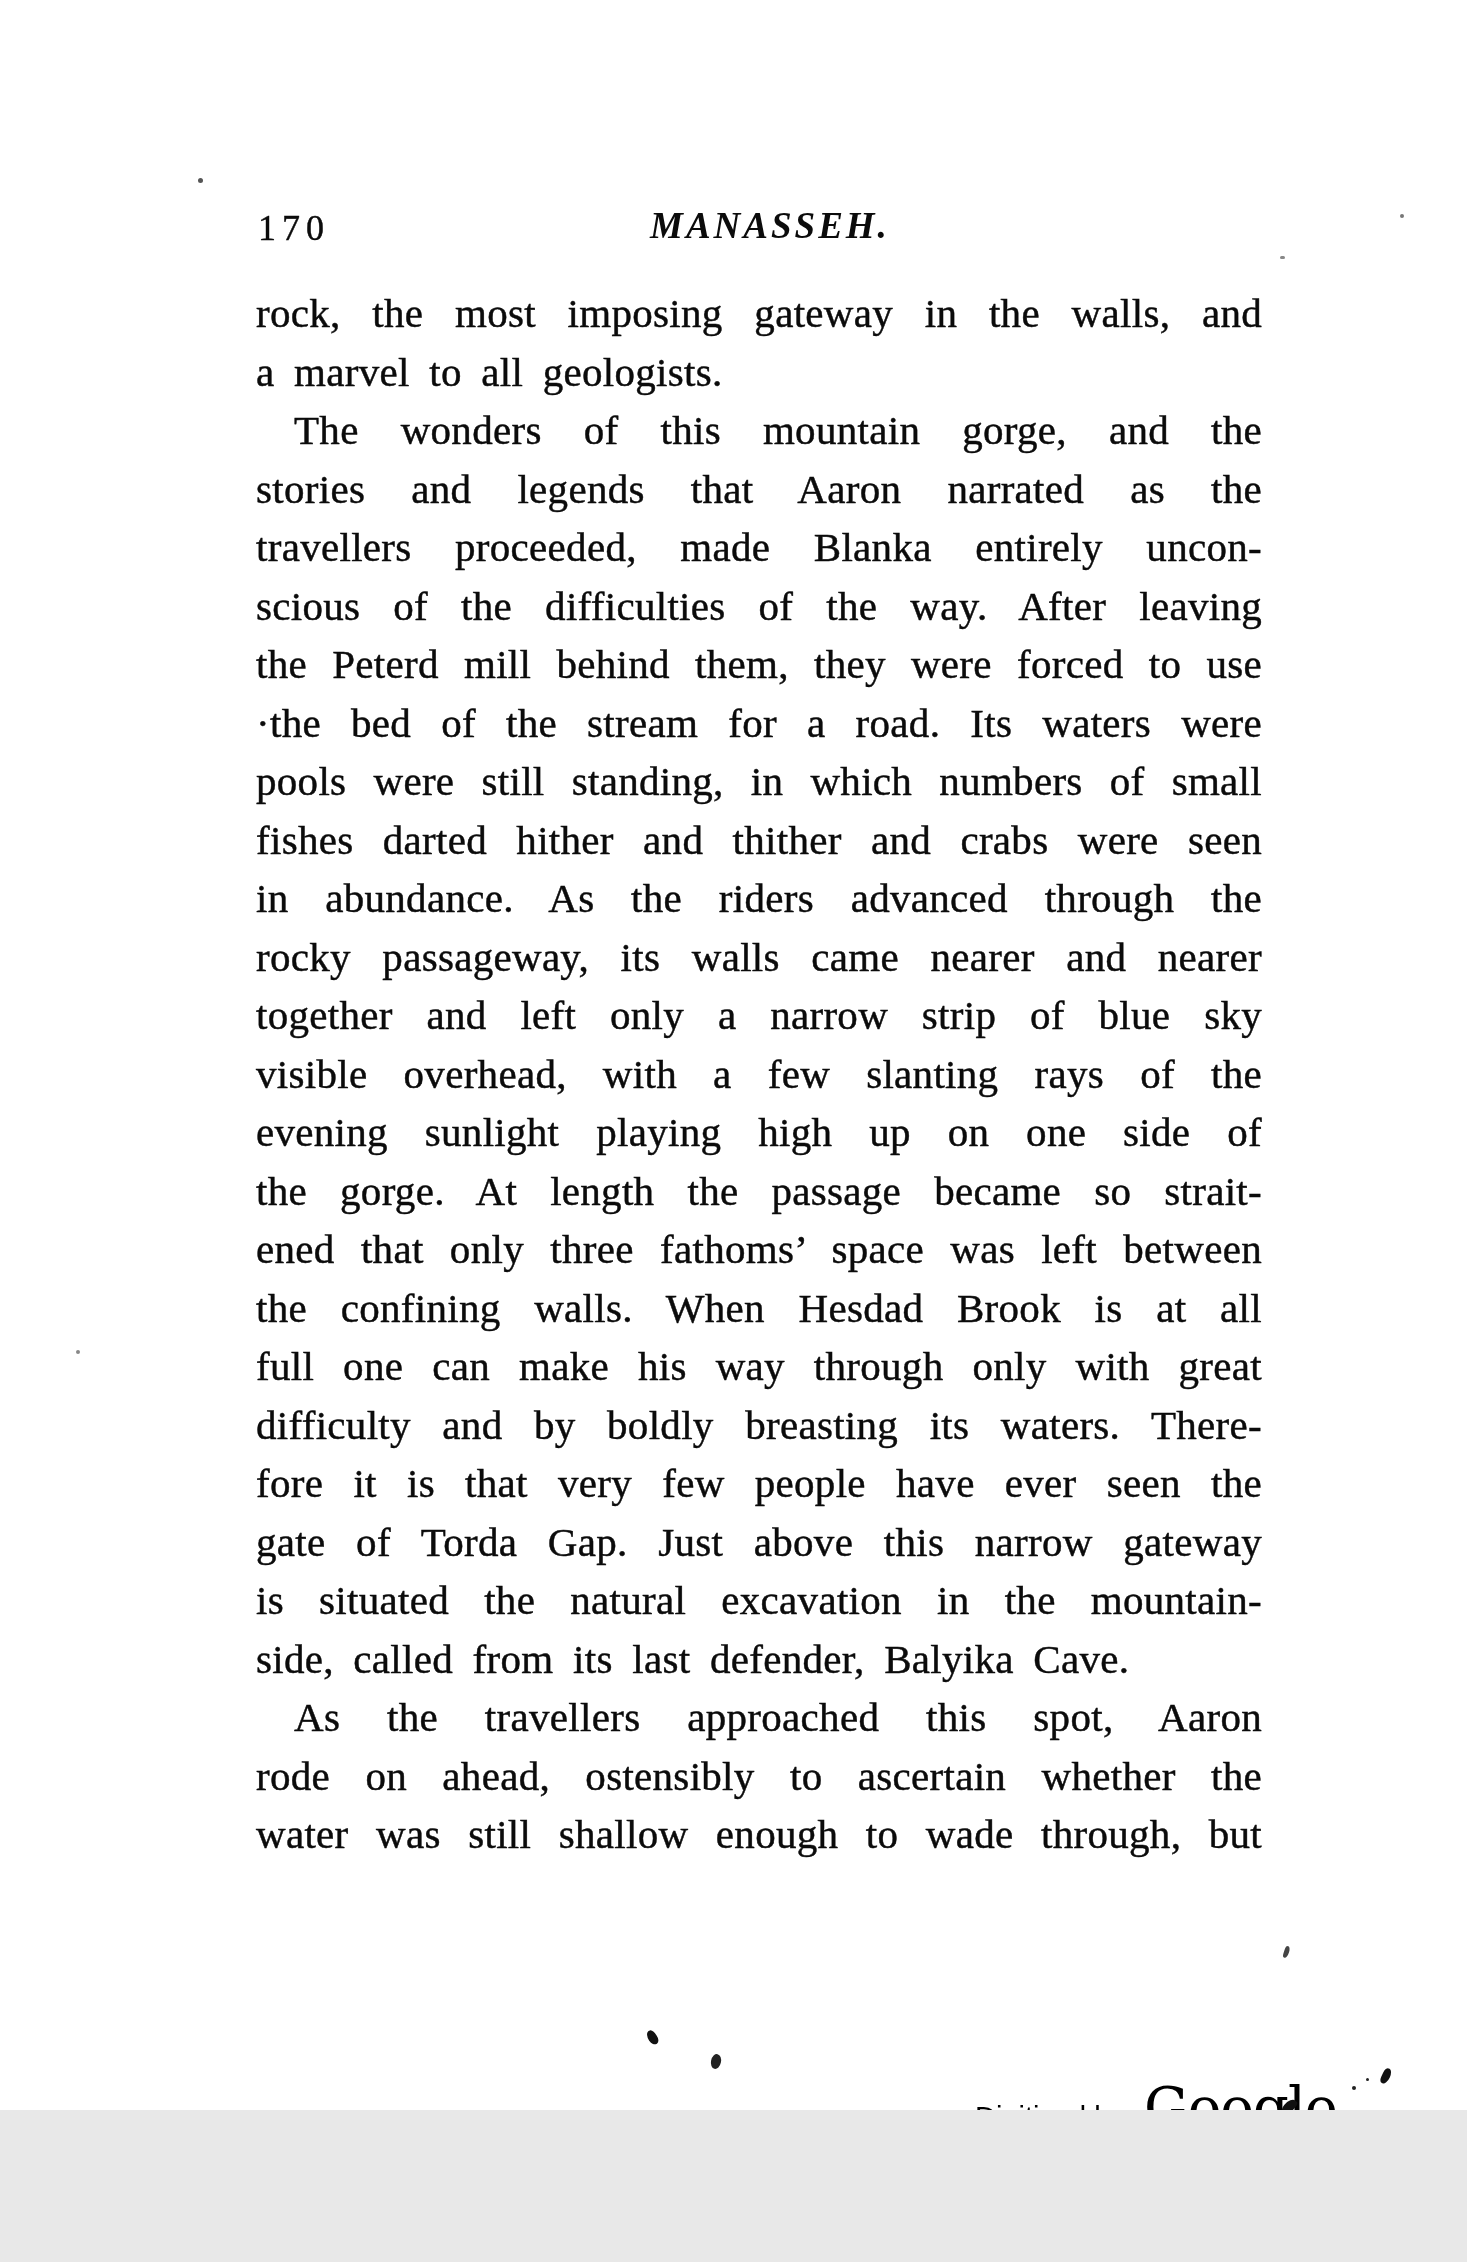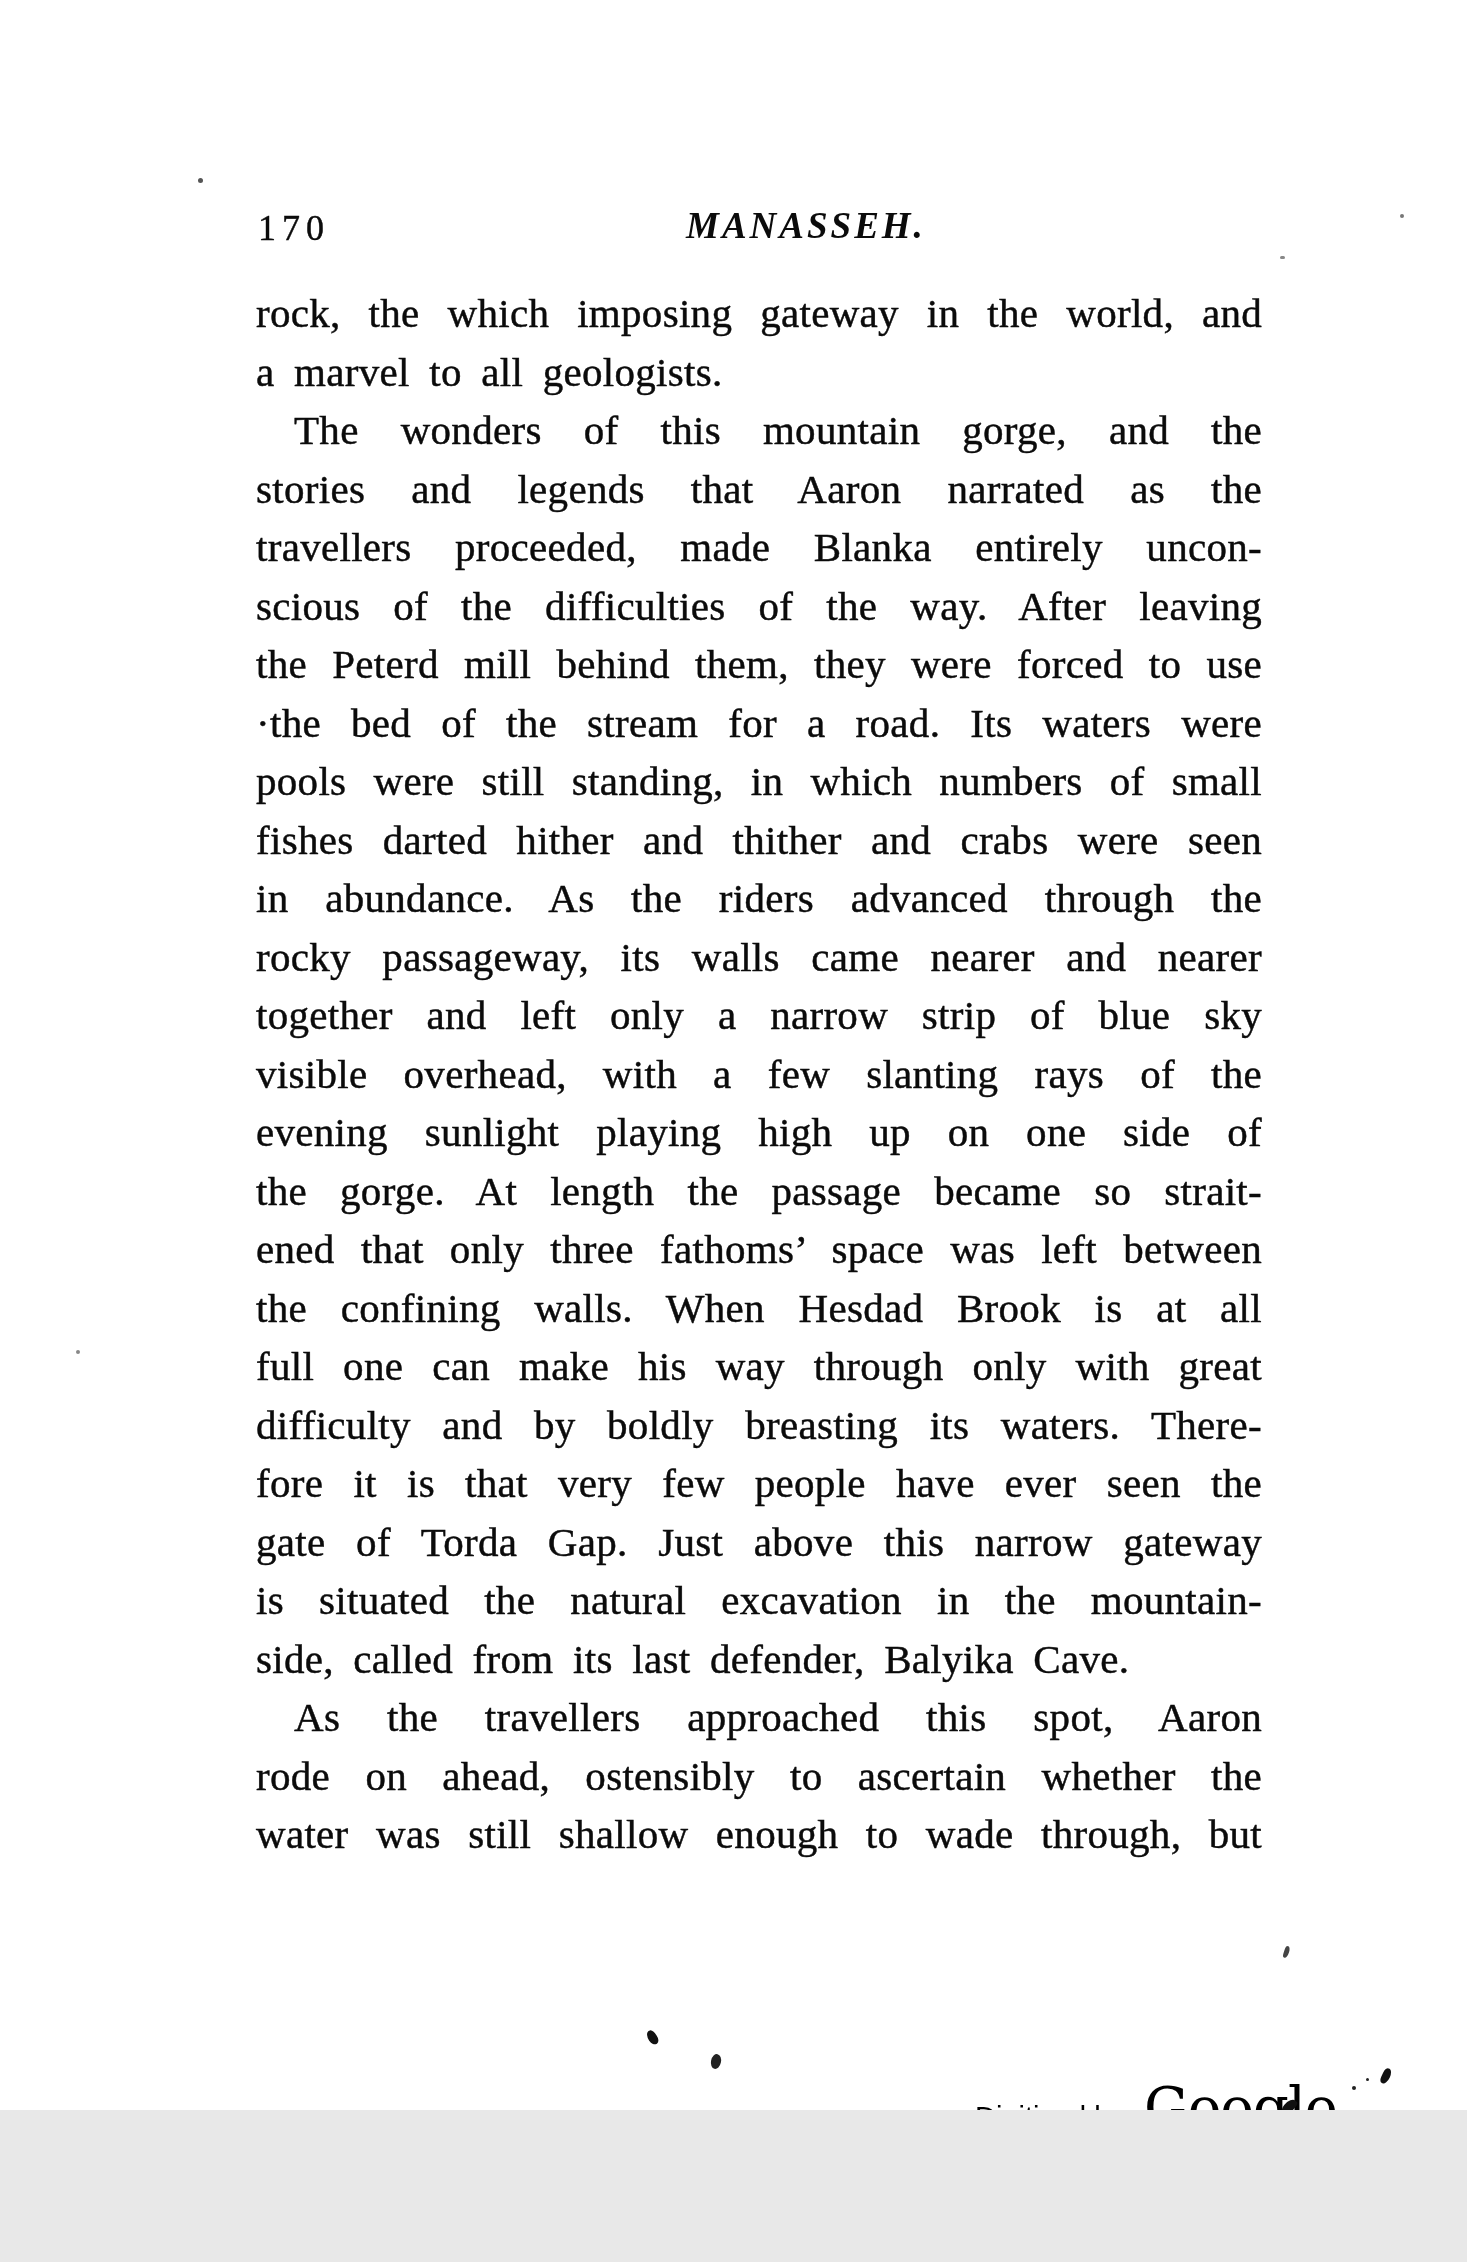--- a/index.html
+++ b/index.html
@@ -19,21 +19,20 @@
     letter-spacing:6px;
     color:#0b0b0b;
     -webkit-text-stroke:0.4px #0b0b0b;
   }
   .running-title{
     position:absolute;left:650px;top:202px;
     font-size:37px;line-height:48px;
     font-style:italic;font-weight:600;
     letter-spacing:3px;
     color:#0b0b0b;
-    margin-left:36px;
   }
   
   .text-block{
     position:absolute;left:256px;top:284px;width:1006px;
   }
   .line{
     height:58.5px;
     line-height:58.5px;
     font-size:41px;
     white-space:nowrap;
@@ -74,21 +73,21 @@
 </style>
 </head>
 <body>
 
 <div class="page">
 
   <div class="folio">170</div>
   <div class="running-title">MANASSEH.</div>
 
   <div class="text-block" id="text-block">
-      <div class="line">rock, the which imposing gateway in the world, and</div>
+      <div class="line">rock, the most imposing gateway in the walls, and</div>
       <div class="line nojust">a marvel to all geologists.</div>
       <div class="line indent">The wonders of this mountain gorge, and the</div>
       <div class="line">stories and legends that Aaron narrated as the</div>
       <div class="line">travellers proceeded, made Blanka entirely uncon-</div>
       <div class="line">scious of the difficulties of the way.  After leaving</div>
       <div class="line">the Peterd mill behind them, they were forced to use</div>
       <div class="line">·the bed of the stream for a road.  Its waters were</div>
       <div class="line">pools were still standing, in which numbers of small</div>
       <div class="line">fishes darted hither and thither and crabs were seen</div>
       <div class="line">in abundance.  As the riders advanced through the</div>

